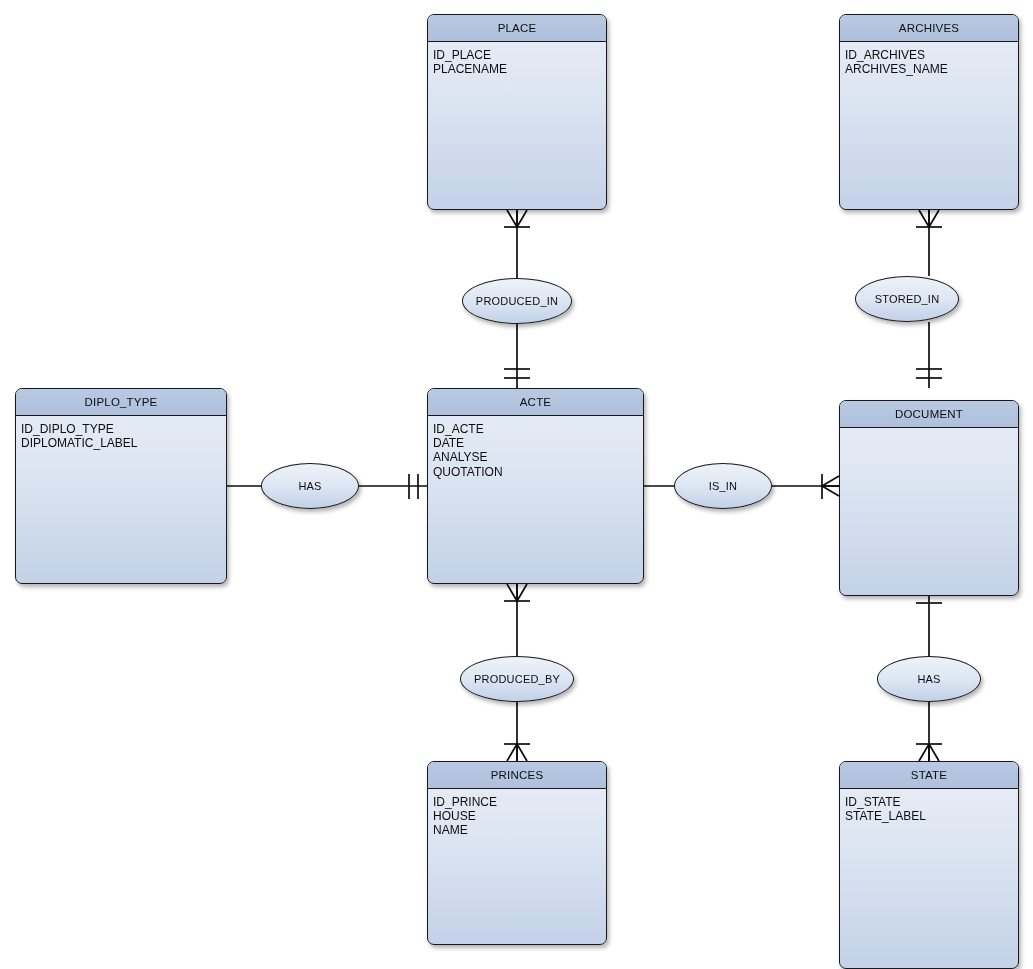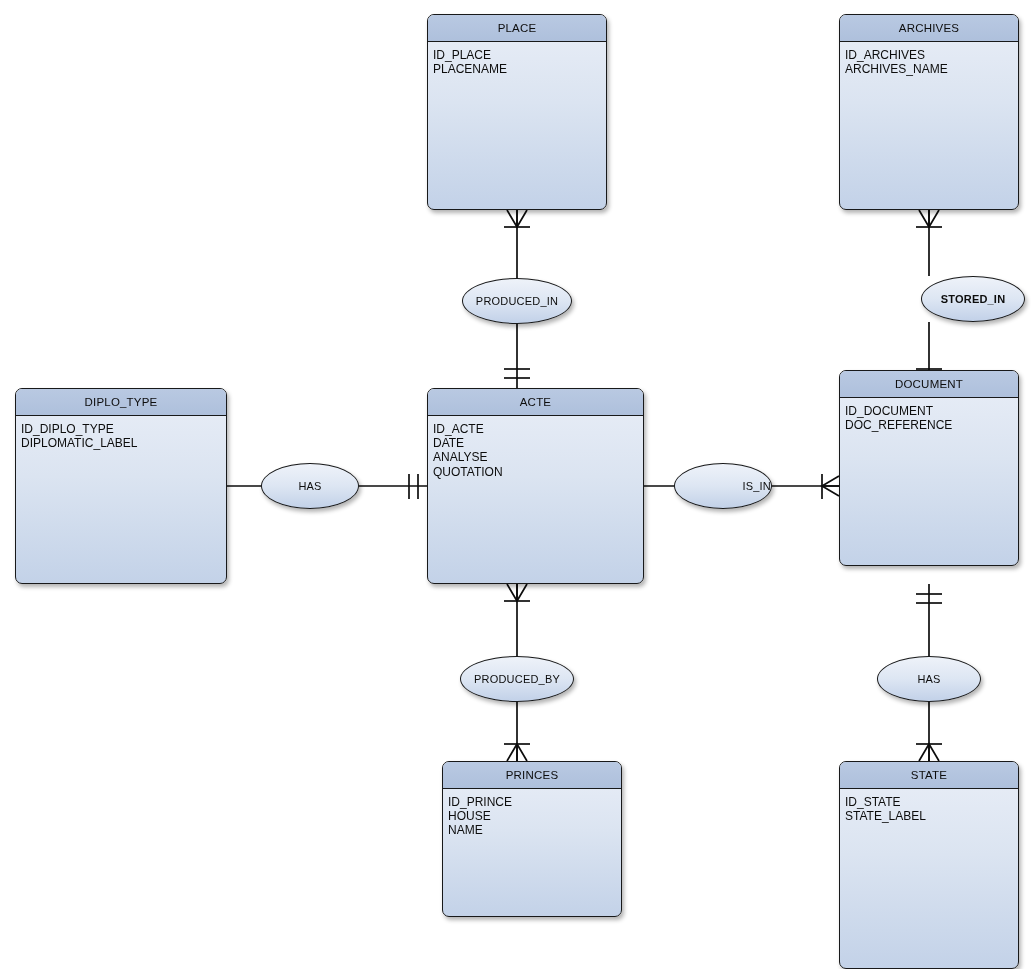--- a/index.html
+++ b/index.html
@@ -183,55 +183,51 @@
       </div>
       <div class="entity" style="left: 427px; top: 388px; width: 217px; height: 196px;">
         <div class="entity-header">ACTE</div>
         <div class="entity-attrs">
           <div class="attr">ID_ACTE</div>
           <div class="attr">DATE</div>
           <div class="attr">ANALYSE</div>
           <div class="attr">QUOTATION</div>
         </div>
       </div>
-      <div class="entity" style="left: 839px; top: 370px; width: 180px; height: 196px;">
+      <div class="entity" style="left: 839px; top: 400px; width: 180px; height: 196px;">
         <div class="entity-header">DOCUMENT</div>
-        <div class="entity-attrs">
-          <div class="attr">ID_DOCUMENT</div>
-          <div class="attr">DOC_REFERENCE</div>
-        </div>
-      </div>
-      <div class="entity" style="left: 427px; top: 761px; width: 180px; height: 156px; margin-left: 15px;">
+      </div>
+      <div class="entity" style="left: 427px; top: 761px; width: 180px; height: 184px;">
         <div class="entity-header">PRINCES</div>
         <div class="entity-attrs">
           <div class="attr">ID_PRINCE</div>
           <div class="attr">HOUSE</div>
           <div class="attr">NAME</div>
         </div>
       </div>
       <div class="entity" style="left: 839px; top: 761px; width: 180px; height: 208px;">
         <div class="entity-header">STATE</div>
         <div class="entity-attrs">
           <div class="attr">ID_STATE</div>
           <div class="attr">STATE_LABEL</div>
         </div>
       </div>
     </div>
 
   <div id="relationship-layer">
       <div class="rel" style="left: 462px; top: 278px; width: 110px; height: 46px;">
         <span class="rel-label">PRODUCED_IN</span>
       </div>
-      <div class="rel" style="left: 921px; top: 276px; width: 104px; height: 46px; font-weight: bold;">
+      <div class="rel" style="left: 855px; top: 276px; width: 104px; height: 46px;">
         <span class="rel-label">STORED_IN</span>
       </div>
       <div class="rel" style="left: 261px; top: 463px; width: 98px; height: 46px;">
         <span class="rel-label">HAS</span>
       </div>
-      <div class="rel" style="left: 674px; top: 463px; width: 98px; height: 46px; justify-content: flex-end;">
+      <div class="rel" style="left: 674px; top: 463px; width: 98px; height: 46px;">
         <span class="rel-label">IS_IN</span>
       </div>
       <div class="rel" style="left: 460px; top: 656px; width: 114px; height: 46px;">
         <span class="rel-label">PRODUCED_BY</span>
       </div>
       <div class="rel" style="left: 877px; top: 656px; width: 104px; height: 46px;">
         <span class="rel-label">HAS</span>
       </div>
     </div>
 

